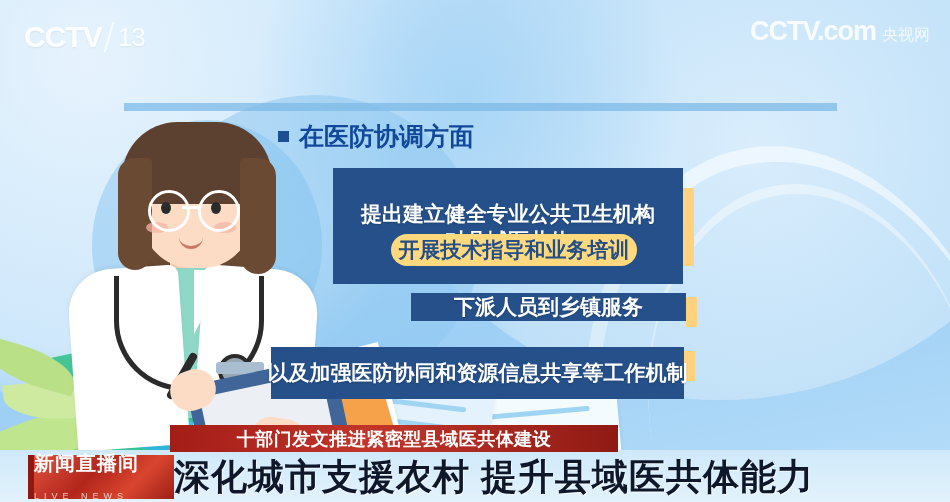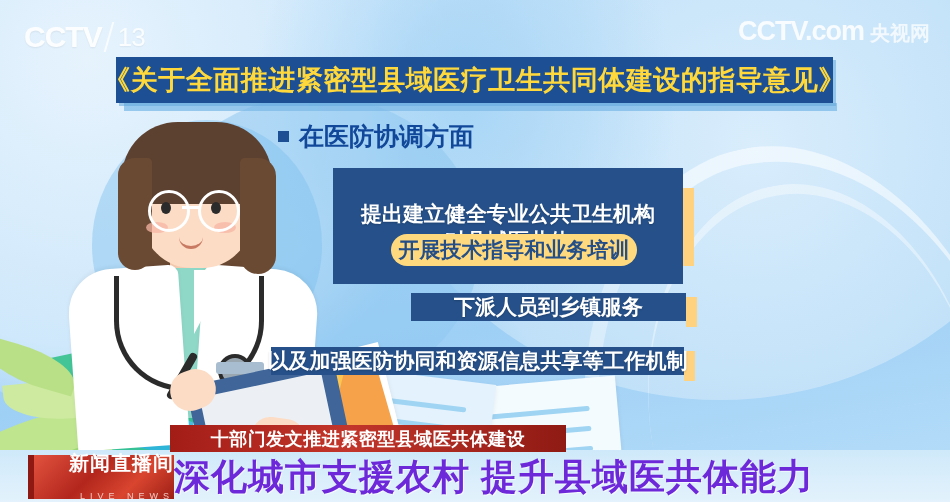--- a/index.html
+++ b/index.html
@@ -105,21 +105,21 @@
   .cctv13 .mark{font-size:30px;font-weight:700;letter-spacing:-1px;line-height:1;opacity:.92;
     display:flex;align-items:center;}
   .cctv13 .num{font-size:26px;font-weight:400;margin-left:8px;opacity:.9;}
   .cctv13 .slash{display:inline-block;width:2px;height:30px;background:rgba(255,255,255,.85);
     transform:skewX(-16deg);margin-left:6px;}
   .cctv13 .sub{margin-top:6px;font-size:17px;letter-spacing:10px;text-align:center;opacity:.92;}
 
   
   .wm{position:absolute;right:20px;top:18px;color:rgba(255,255,255,.85);display:flex;align-items:flex-end;gap:6px;}
   .wm .w1{font-size:27px;font-weight:700;letter-spacing:-1px;line-height:1;}
-  .wm .w2{font-size:20px;line-height:1;padding-bottom:2px;opacity:.9;font-weight:bold;}
+  .wm .w2{font-size:16px;line-height:1;padding-bottom:2px;opacity:.9;}
 
   
   .titlebar{position:absolute;left:116px;top:57px;width:717px;height:46px;background:#1c4f93;
     display:flex;align-items:center;justify-content:center;box-shadow:3px 3px 0 rgba(99,168,220,.55);}
   .titlebar .t{color:#ffd93b;font-size:27px;font-weight:700;letter-spacing:.5px;white-space:nowrap;}
   .titlebar-shadow{position:absolute;left:124px;top:103px;width:713px;height:8px;background:rgba(126,186,231,.75);}
 
   
   .subtitle{position:absolute;left:278px;top:120px;display:flex;align-items:center;gap:10px;}
   .subtitle .sq{width:11px;height:11px;background:#1c4f93;}
@@ -134,38 +134,38 @@
 
   #blk1{left:333px;top:168px;width:350px;height:112px;padding-top:4px;}
   #acc1{left:683px;top:188px;width:11px;height:78px;}
   .pill{position:absolute;left:391px;top:234px;width:246px;height:32px;background:#ffd97e;
     border-radius:16px;display:flex;align-items:center;justify-content:center;}
   .pill .ln{color:#234e87;font-size:21px;font-weight:700;white-space:nowrap;text-shadow:none;}
 
   #blk2{left:411px;top:293px;width:275px;height:28px;}
   #acc2{left:686px;top:297px;width:11px;height:30px;}
 
-  #blk3{left:271px;top:347px;width:413px;height:28px;}
+  #blk3{left:271px;top:347px;width:413px;height:52px;}
   #acc3{left:684px;top:351px;width:11px;height:30px;}
 
   
   .lower-strip{position:absolute;left:0;bottom:0;width:950px;height:52px;
     background:linear-gradient(180deg,#cfe9fa 0%,#e3f2fc 100%);}
-  .subbanner{position:absolute;left:170px;top:425px;width:396px;height:27px;
+  .subbanner{position:absolute;left:170px;top:425px;width:448px;height:27px;
     background:linear-gradient(90deg,#a31d17 0%,#c2352a 45%,#8f1a14 100%);
     display:flex;align-items:center;justify-content:center;}
   .subbanner .t{color:#ffffff;font-size:18px;font-weight:700;letter-spacing:.5px;white-space:nowrap;}
   .logo-box{position:absolute;left:28px;top:455px;width:140px;height:44px;
     background:linear-gradient(135deg,#e2523e 0%,#b2261c 42%,#d9452f 70%,#9d1f16 100%);
-    display:flex;flex-direction:column;align-items:flex-end;justify-content:center;
+    display:flex;flex-direction:column;align-items:flex-start;justify-content:center;
     border-left:6px solid #8e1912;}
   .logo-box .cn{color:#ffffff;font-size:20px;font-weight:700;letter-spacing:1px;line-height:1;}
   .logo-box .en{color:#f3c9c2;font-size:9px;letter-spacing:5px;margin-top:19px;line-height:1;}
   .headline{position:absolute;left:174px;top:452px;width:760px;height:50px;display:flex;align-items:center;}
-  .headline .t{color:#6d28d9;font-size:36px;font-weight:700;letter-spacing:1px;white-space:nowrap;
+  .headline .t{color:#0f172a;font-size:36px;font-weight:700;letter-spacing:1px;white-space:nowrap;
     text-shadow:1px 1px 0 rgba(255,255,255,.65);}
 </style>
 </head>
 <body>
 
 <div class="stage">
 
   <div class="bg-base"></div>
   <div class="bg-blob-a"></div>
   <div class="bg-blob-b"></div>
@@ -242,23 +242,20 @@
       <span class="num">13</span>
     </div>
   </div>
 
   <div class="wm">
     <span class="w1">CCTV.com</span>
     <span class="w2">央视网</span>
   </div>
 
   <div class="titlebar-shadow"></div>
-  <div class="titlebar">
-    <span class="t">《关于全面推进紧密型县域医疗卫生共同体建设的指导意见》</span>
-  </div>
 
   <div class="subtitle">
     <span class="sq"></span>
     <span class="txt">在医防协调方面</span>
   </div>
 
   <div class="accent" id="acc1"></div>
   <div class="blk" id="blk1">
     <span class="ln">提出建立健全专业公共卫生机构</span>
     <span class="ln">对县域医共体</span>

